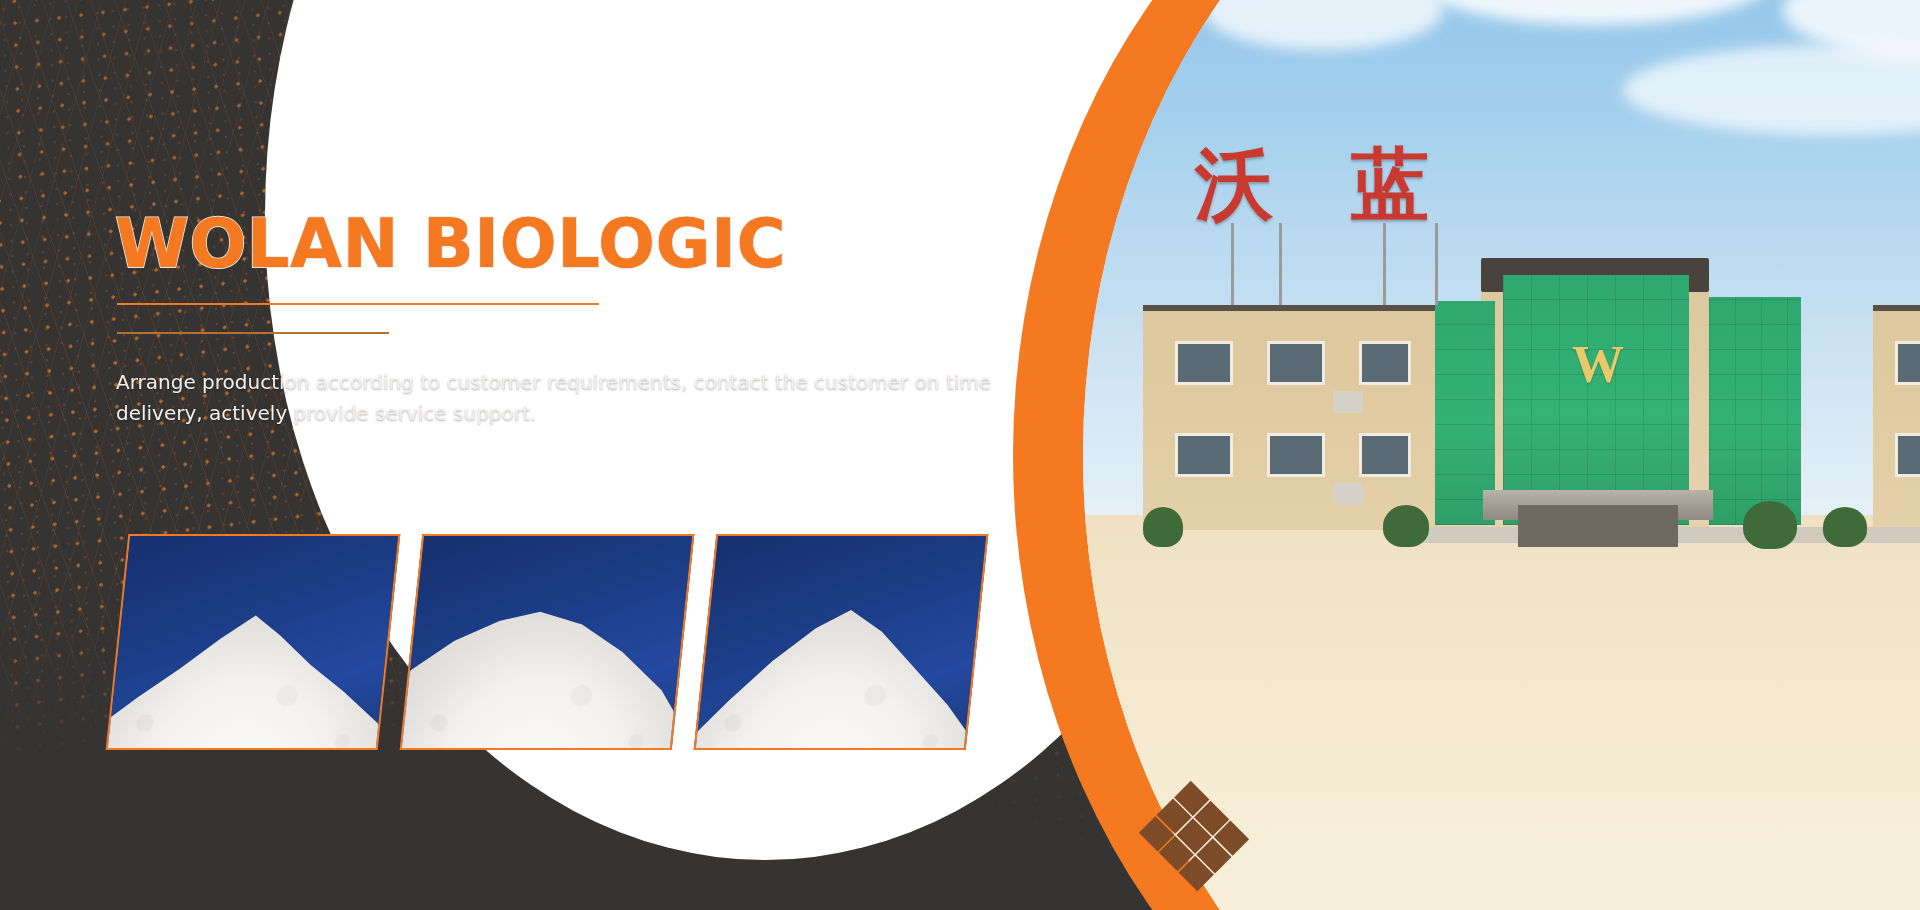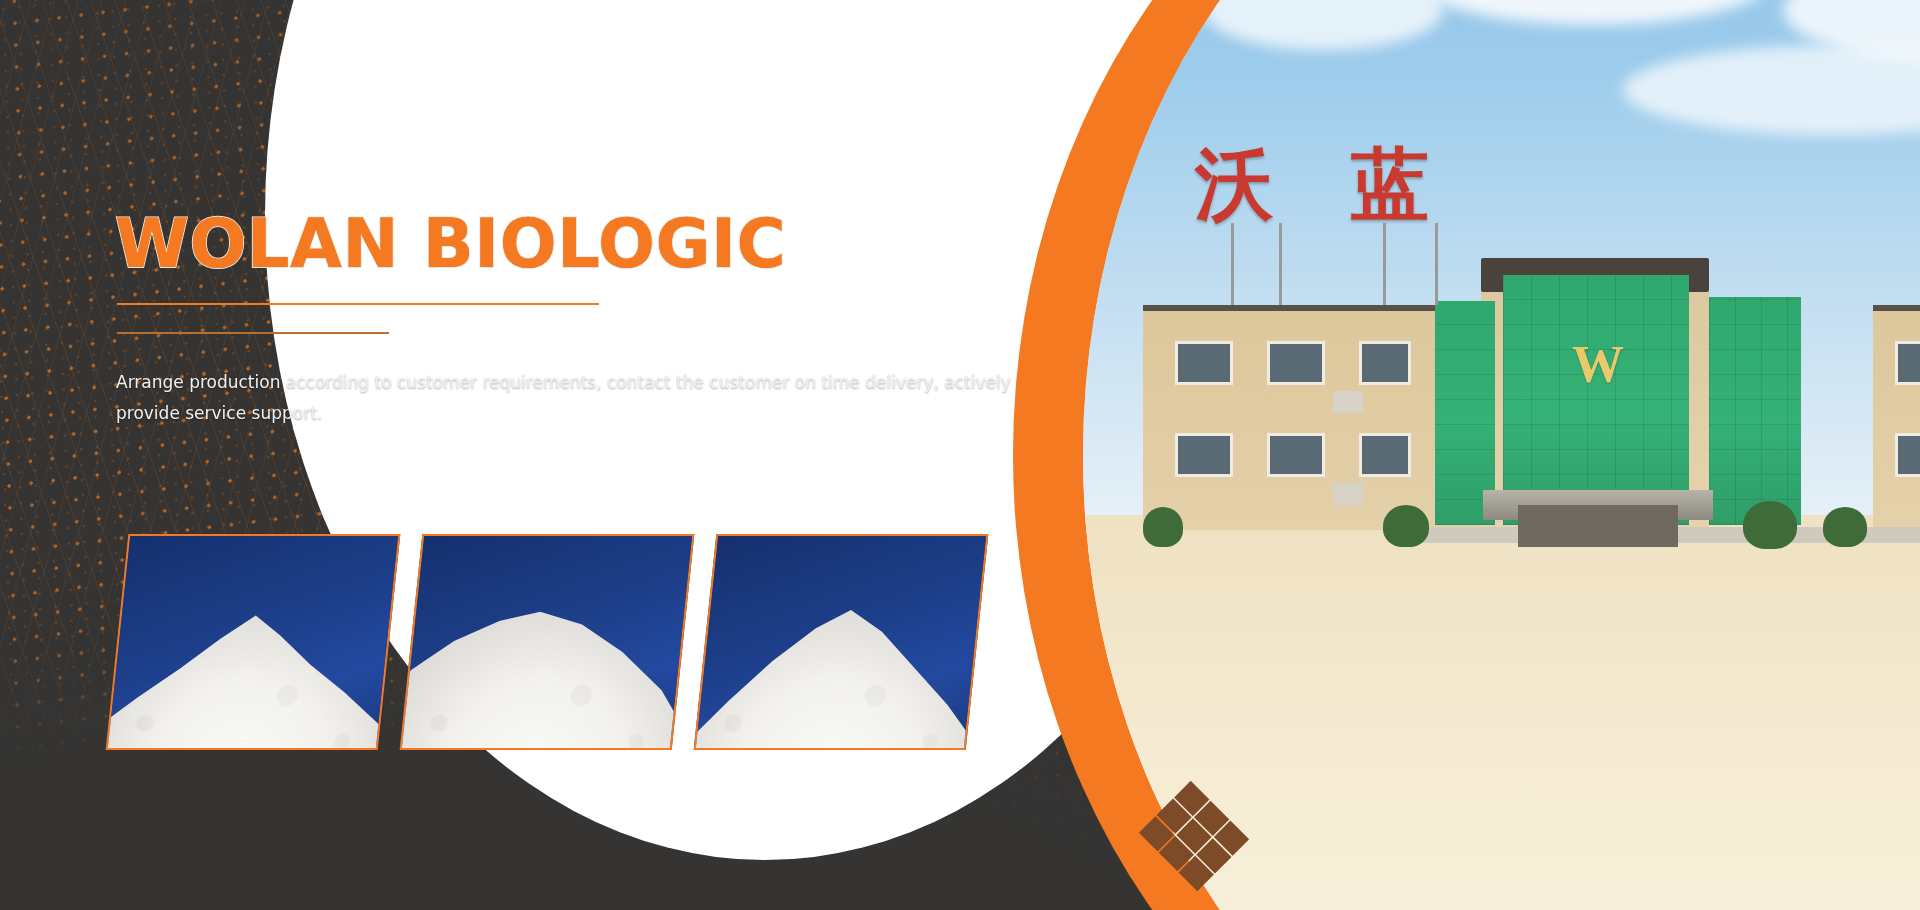--- a/index.html
+++ b/index.html
@@ -180,21 +180,21 @@
   .rule-1{
     position:absolute; left:117px; top:303px; width:482px; height:2px;
     background:#F47920;
   }
   .rule-2{
     position:absolute; left:117px; top:332px; width:272px; height:2px;
     background:#b6702f;
   }
   .para{
     position:absolute; left:116px; top:367px; width:920px;
-    color:#f2f0ee; font-size:17px; line-height:31px;
+    color:#f2f0ee; font-size:20px; line-height:31px;
     font-family:"DejaVu Sans", sans-serif;
     text-shadow:0 1px 2px rgba(0,0,0,.35);
   }
 
   
   .thumbs{ position:absolute; left:117px; top:534px; display:flex; gap:22px; }
   .thumb{
     position:relative; width:272px; height:216px;
     transform: skewX(-6deg);
     border:2.5px solid #F47920;

